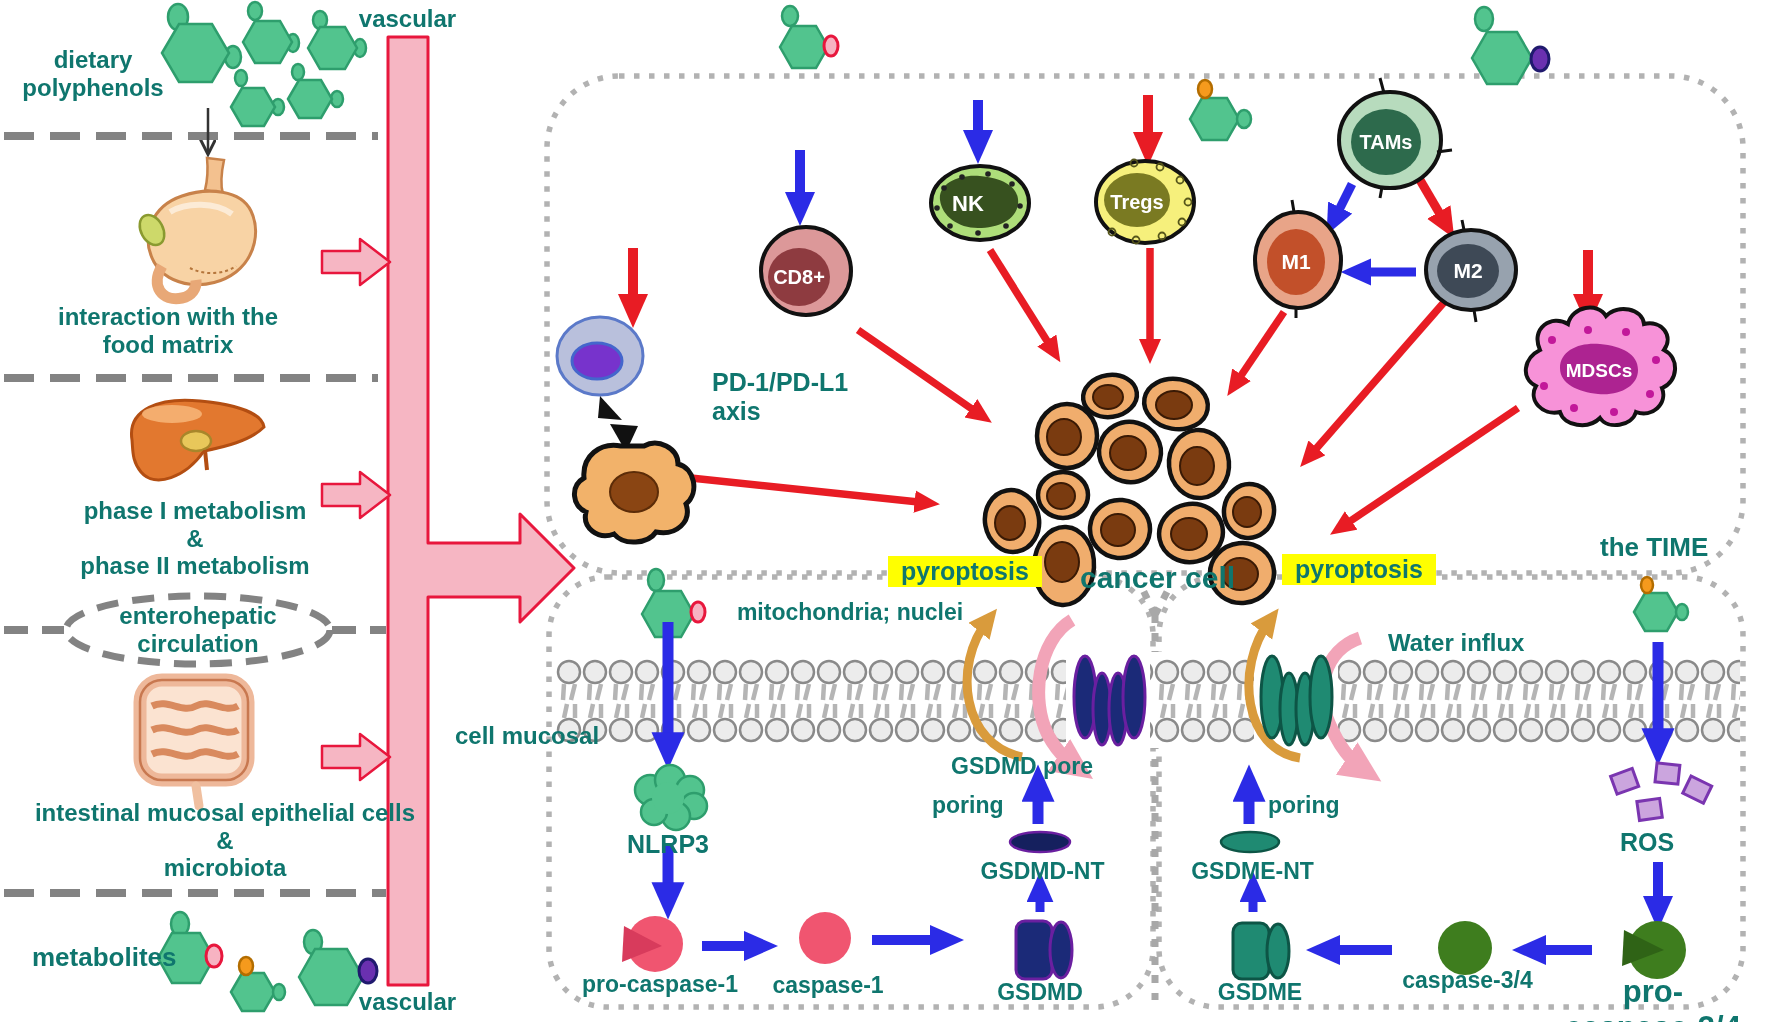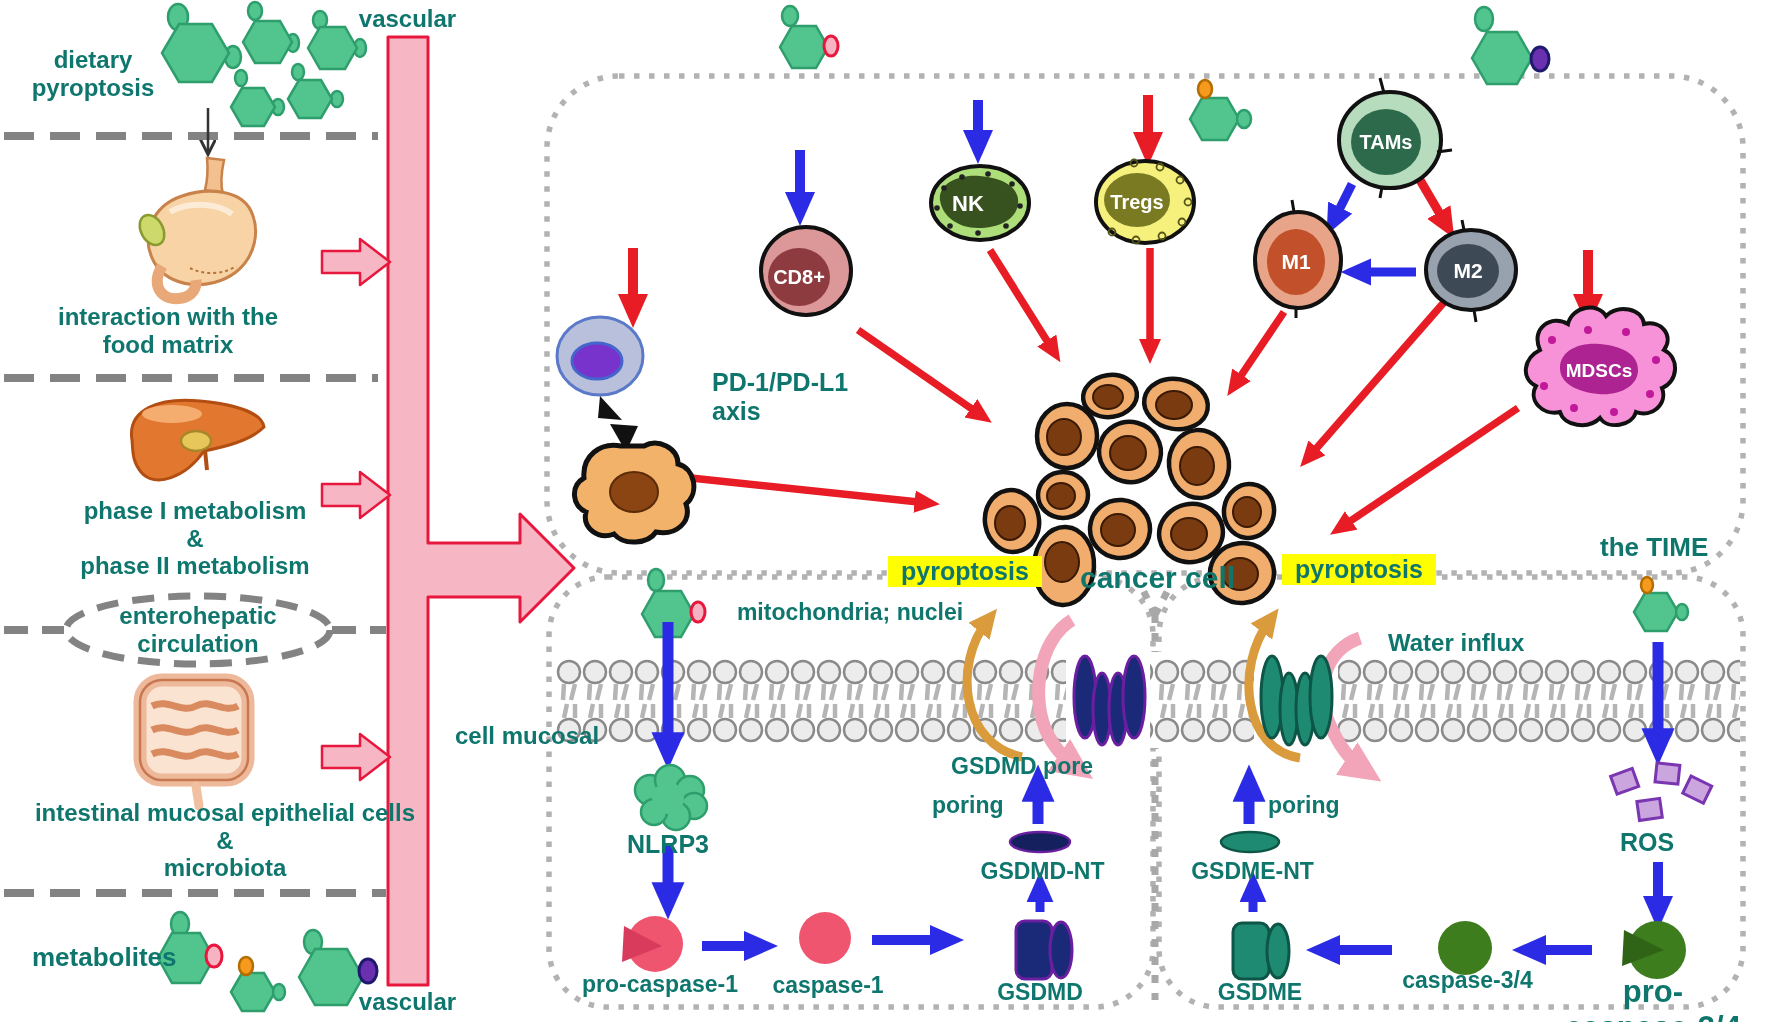--- a/index.html
+++ b/index.html
@@ -366,21 +366,21 @@
     <rect x="1233" y="923" width="36" height="56" rx="9" fill="#1f8a72" stroke="#0d5546" stroke-width="3"></rect>
     <ellipse cx="1278" cy="951" rx="11" ry="27" fill="#1f8a72" stroke="#0d5546" stroke-width="3"></ellipse>
   </g>
   <line x1="1253" y1="912" x2="1253" y2="886" stroke="#2b2be6" stroke-width="9" marker-end="url(#mblue)"></line>
   <ellipse cx="1250" cy="842" rx="29" ry="10" fill="#1f8a72" stroke="#0d5546" stroke-width="2.5"></ellipse>
   <line x1="1249" y1="824" x2="1249" y2="782" stroke="#2b2be6" stroke-width="11" marker-end="url(#mblue)"></line>
 </g>
 </svg>
 
 <div class="lbl ctr" style="left:8px;top:46px;width:170px;font-size:24px;">dietary
-pyroptosis</div>
+polyphenols</div>
 <div class="lbl ctr" style="left:350px;top:5px;width:115px;font-size:24px;">vascular</div>
 <div class="lbl ctr" style="left:18px;top:303px;width:300px;font-size:24px;">interaction with the
 food matrix</div>
 <div class="lbl ctr" style="left:30px;top:497px;width:330px;font-size:24px;">phase I metabolism
 &amp;
 phase II metabolism</div>
 <div class="lbl ctr" style="left:78px;top:602px;width:240px;font-size:24px;">enterohepatic
 circulation</div>
 <div class="lbl ctr" style="left:0px;top:799px;width:450px;font-size:24px;">intestinal mucosal epithelial cells
 &amp;

